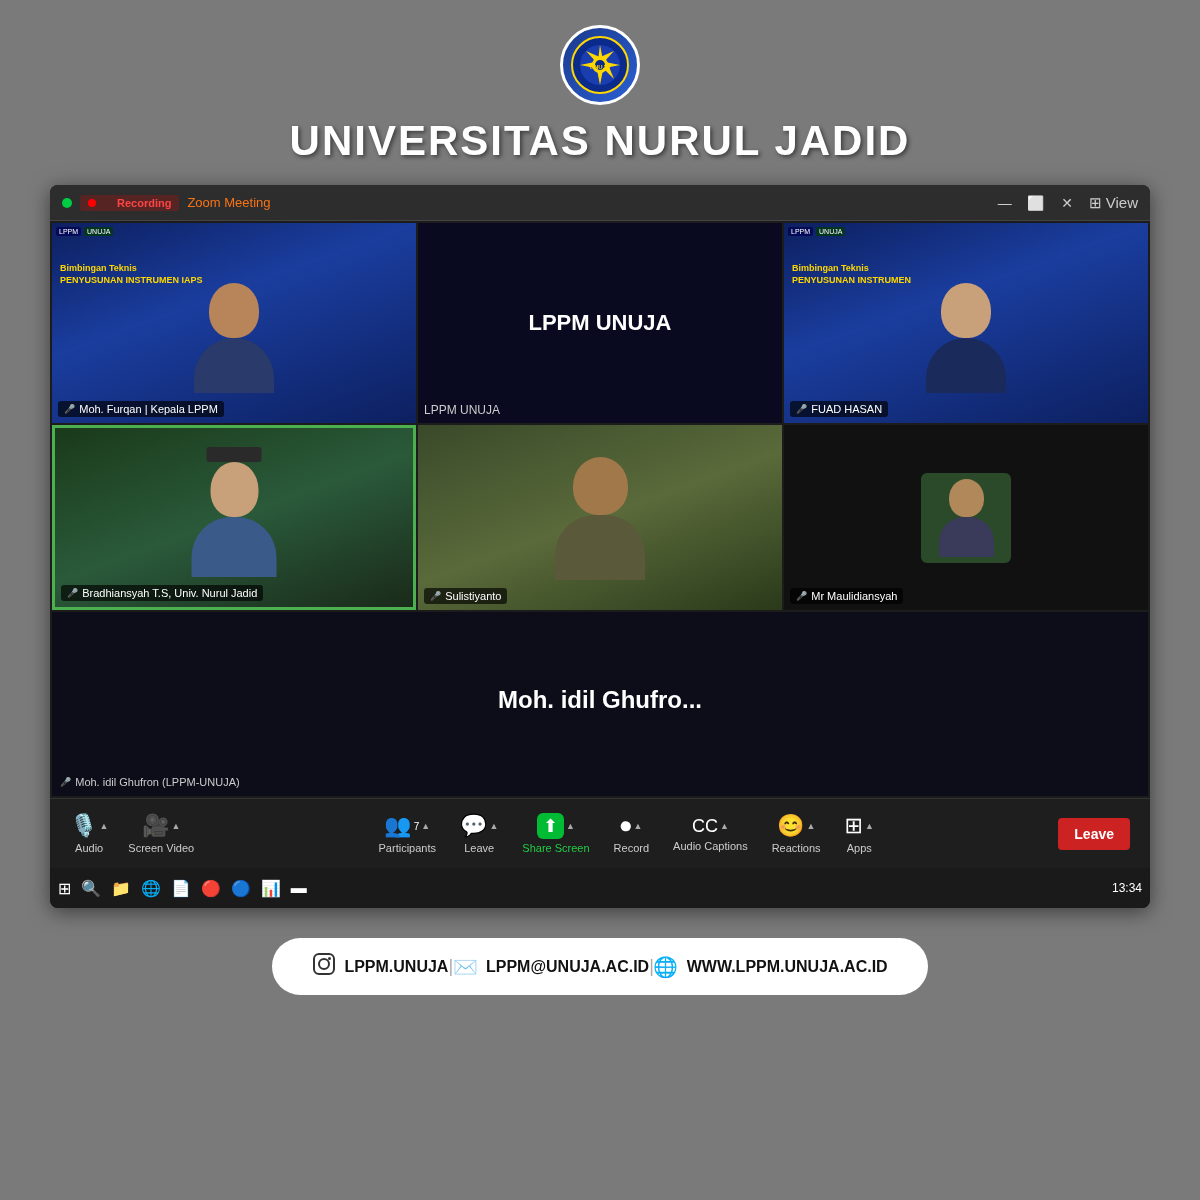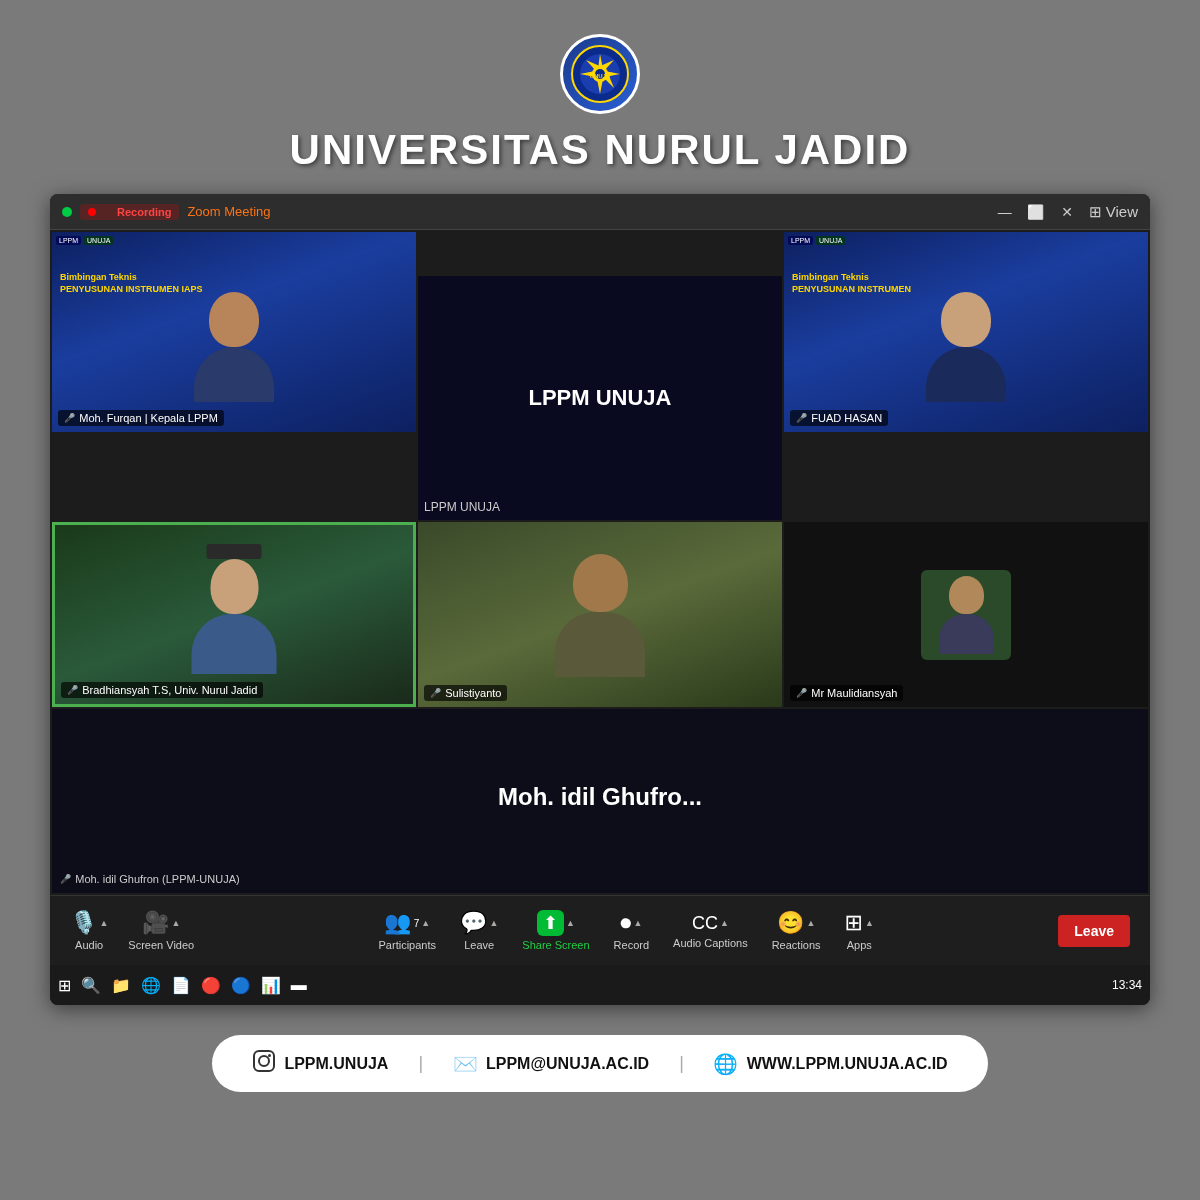--- a/index.html
+++ b/index.html
@@ -10,21 +10,21 @@
       font-family: 'Arial', sans-serif;
       overflow: hidden;
       position: relative;
     }
 
     
     .header-section {
       display: flex;
       flex-direction: column;
       align-items: center;
-      padding-top: 34px;
+      padding-top: 25px;
       padding-bottom: 20px;
     }
 
     .university-logo {
       width: 80px;
       height: 80px;
       border-radius: 50%;
       background: linear-gradient(135deg, #1a3a8c, #2a5fd4);
       display: flex;
       align-items: center;
@@ -126,27 +126,26 @@
     .video-cell {
       position: relative;
       background: #1a1a2e;
       overflow: hidden;
     }
 
     .video-cell-top-left {
       height: 200px;
     }
     .video-cell-top-center {
-      height: 244px;
+      height: 200px;
       background: #0c4a6e;
       display: flex;
       flex-direction: column;
       align-items: center;
       justify-content: center;
-      margin-top: 44px;
     }
     .video-cell-top-right {
       height: 200px;
     }
     .video-cell-mid-left {
       height: 185px;
       border: 3px solid #4CAF50;
     }
     .video-cell-mid-center {
       height: 185px;
@@ -332,21 +331,20 @@
       justify-content: center;
       padding: 30px 0;
     }
 
     .contact-bar {
       background: #fff;
       border-radius: 30px;
       padding: 14px 40px;
       display: flex;
       align-items: center;
-      gap: 30px;
     }
 
     .contact-item {
       display: flex;
       align-items: center;
       gap: 8px;
       font-size: 16px;
       font-weight: bold;
       color: #111;
     }

